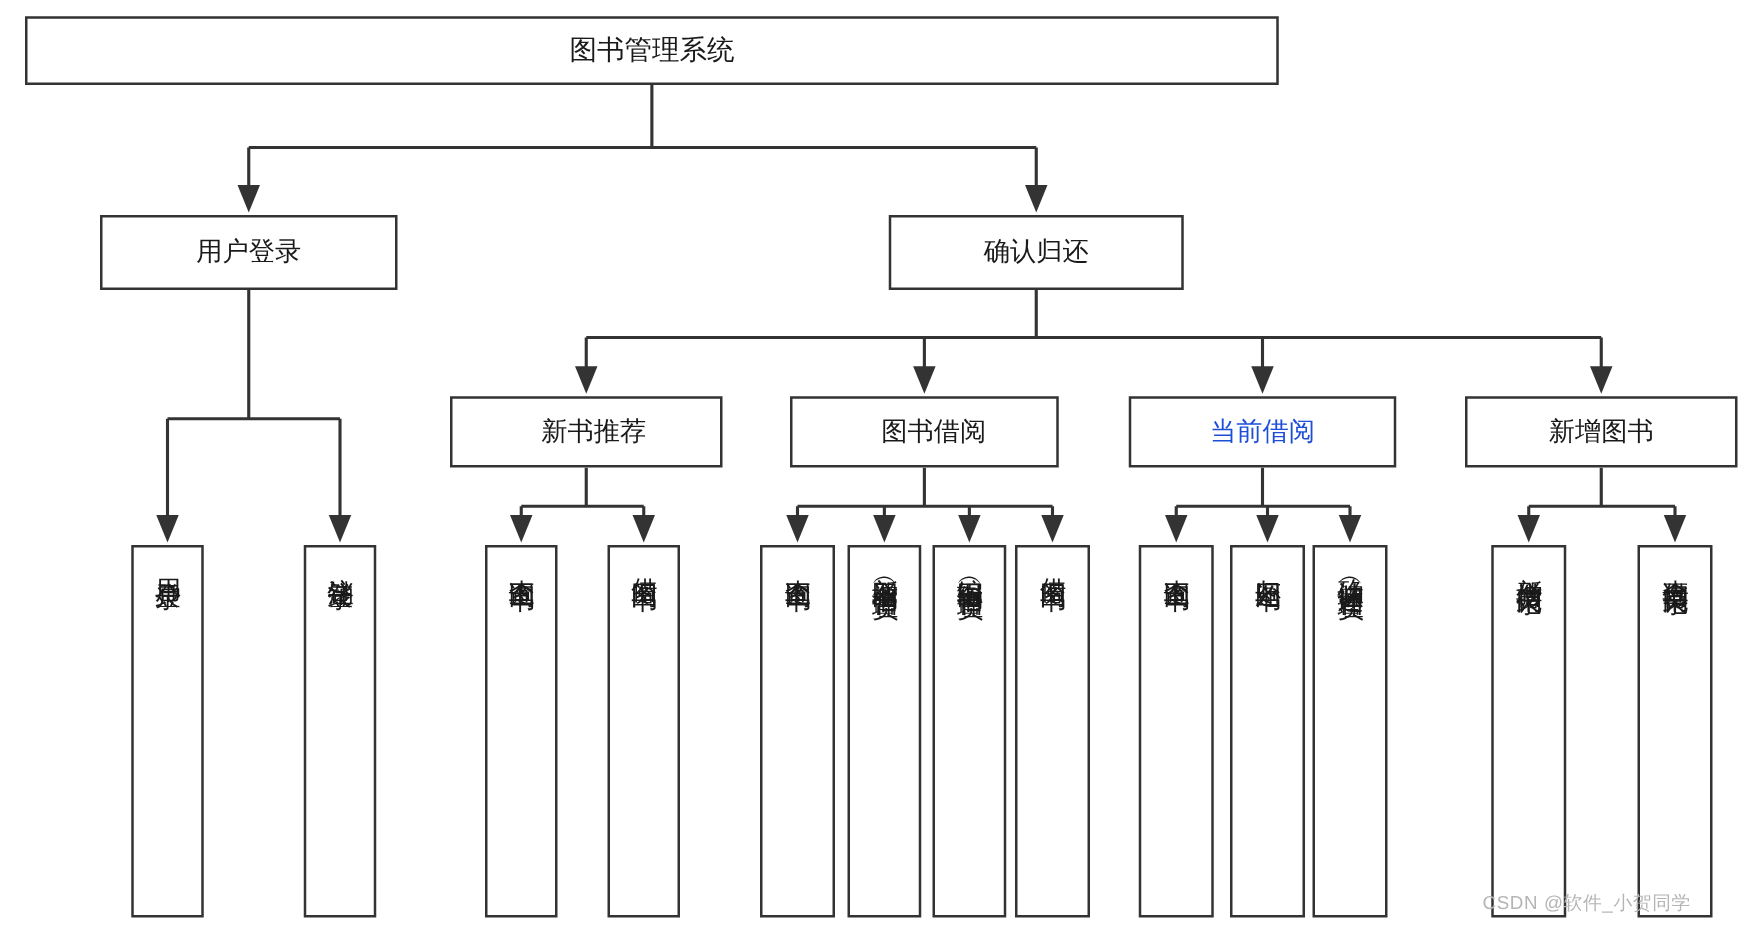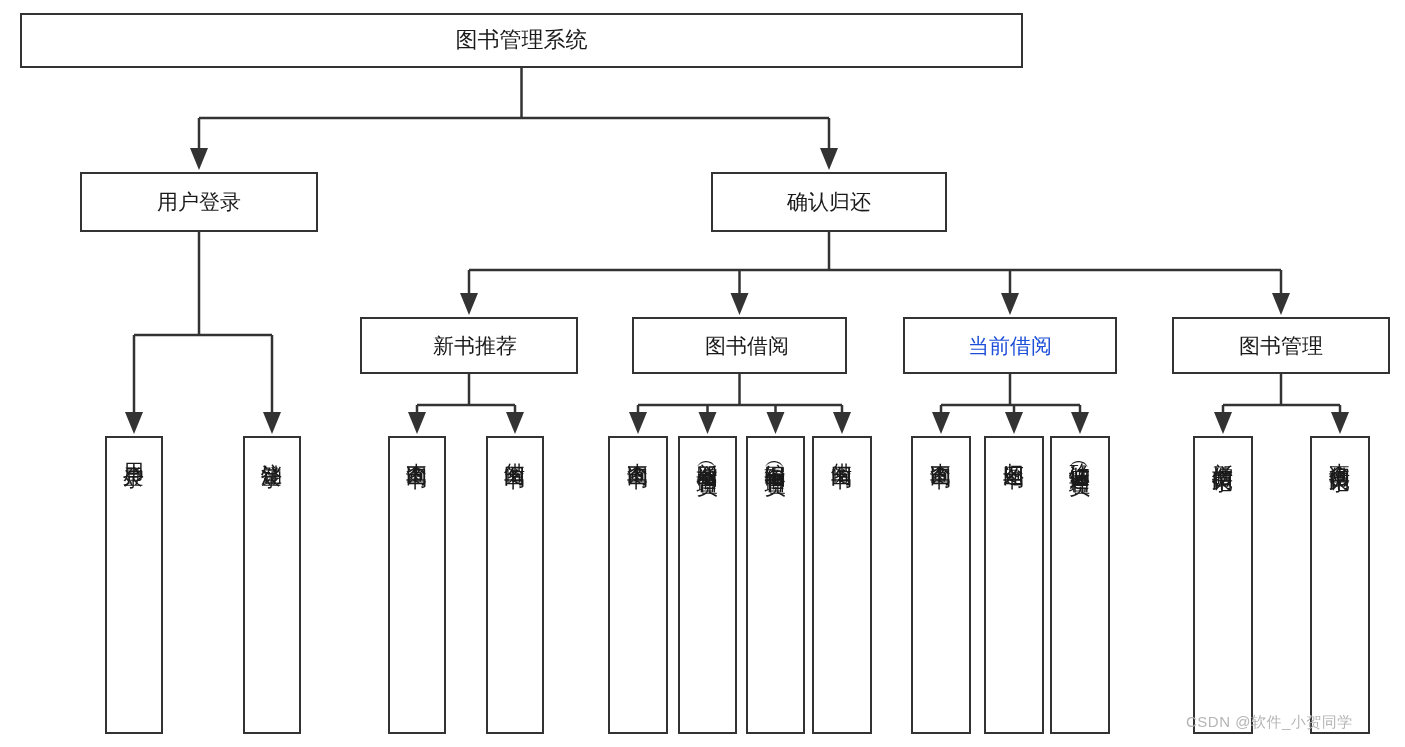--- a/index.html
+++ b/index.html
@@ -138,21 +138,21 @@
       <div class="node horiz" style="left: 360px; top: 317px; width: 218px; height: 57px; border-color: rgb(51, 51, 51); padding-left: 12px;">
         <span class="node-label" style="color: rgb(26, 26, 26);">新书推荐</span>
       </div>
       <div class="node horiz" style="left: 632px; top: 317px; width: 215px; height: 57px; border-color: rgb(51, 51, 51); padding-left: 15px;">
         <span class="node-label" style="color: rgb(26, 26, 26);">图书借阅</span>
       </div>
       <div class="node horiz" style="left: 903px; top: 317px; width: 214px; height: 57px; border-color: rgb(51, 51, 51);">
         <span class="node-label" style="color: #1d4ed8;">当前借阅</span>
       </div>
       <div class="node horiz" style="left: 1172px; top: 317px; width: 218px; height: 57px; border-color: rgb(51, 51, 51);">
-        <span class="node-label" style="color: rgb(26, 26, 26);">图书管理</span>
+        <span class="node-label" style="color: rgb(26, 26, 26);">新增图书</span>
       </div>
       <div class="node vert" style="left: 105px; top: 436px; width: 58px; height: 298px; border-color: rgb(51, 51, 51);">
         <span class="node-label" style="color: rgb(26, 26, 26);">用户登录</span>
       </div>
       <div class="node vert" style="left: 243px; top: 436px; width: 58px; height: 298px; border-color: rgb(51, 51, 51);">
         <span class="node-label" style="color: rgb(26, 26, 26);">注销登录</span>
       </div>
       <div class="node vert" style="left: 388px; top: 436px; width: 58px; height: 298px; border-color: rgb(51, 51, 51);">
         <span class="node-label" style="color: rgb(26, 26, 26);">查询图书</span>
       </div>

